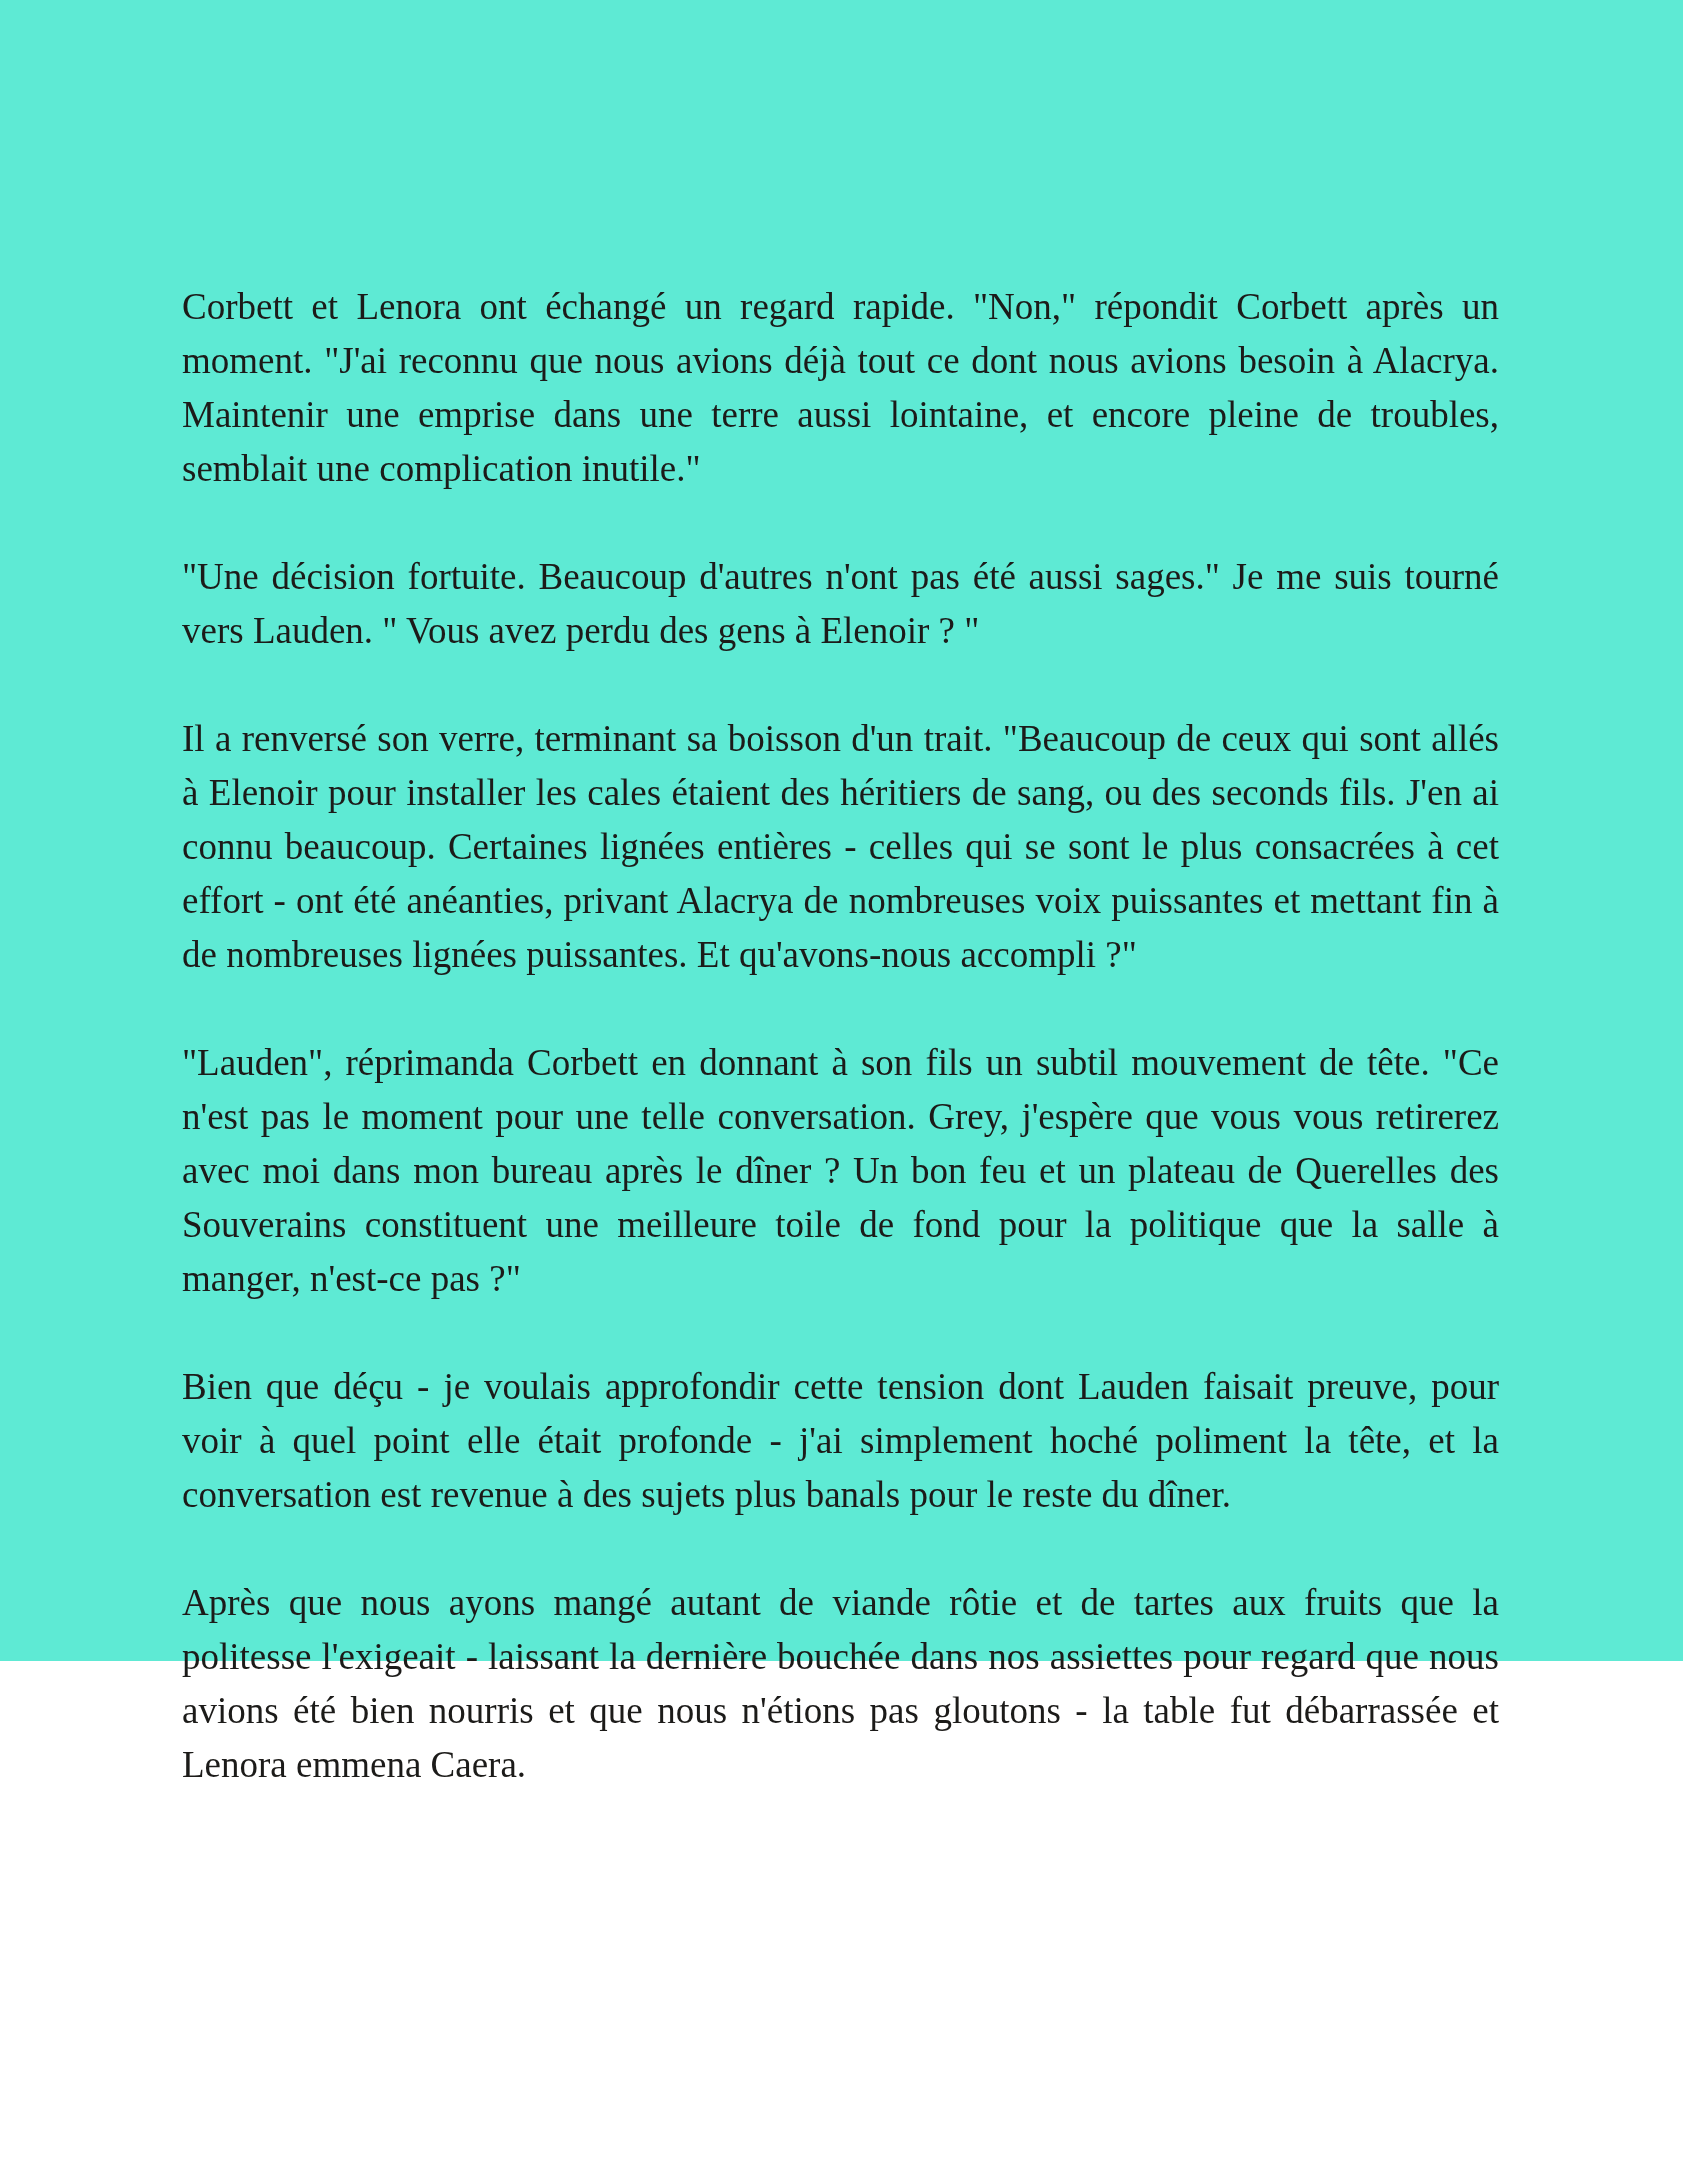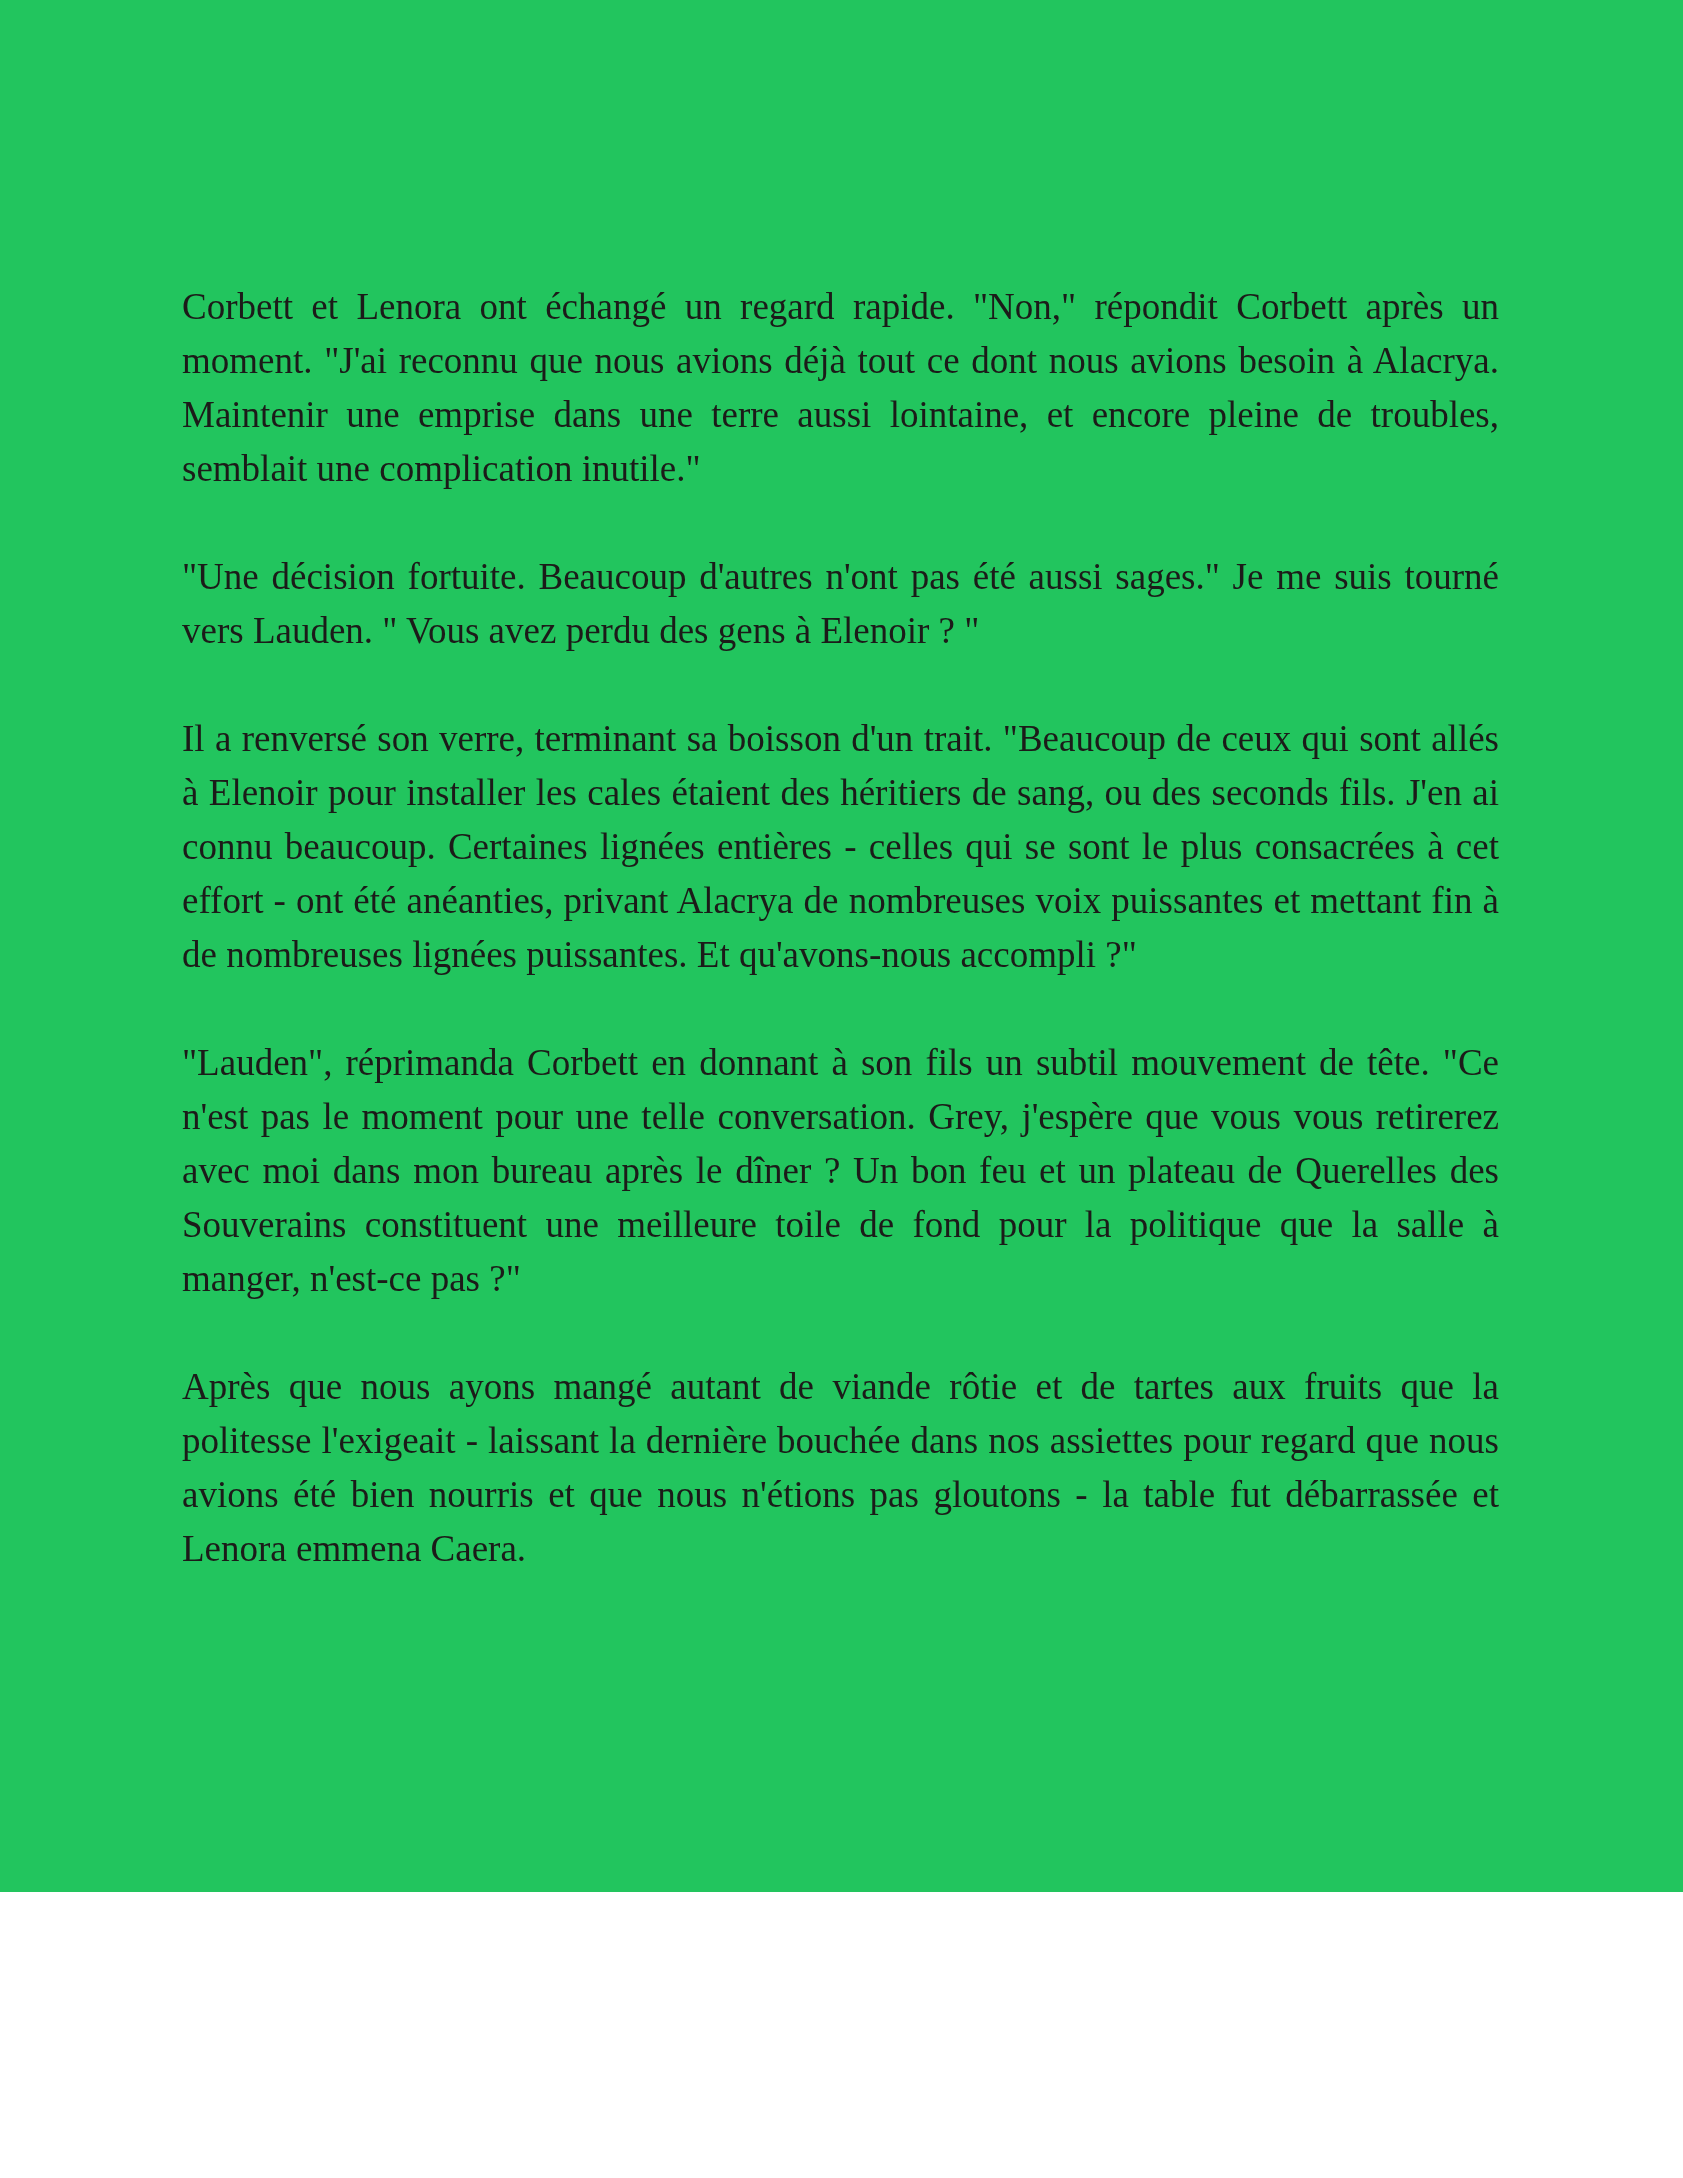--- a/index.html
+++ b/index.html
@@ -11,22 +11,22 @@
       width: 1683px;
       height: 2178px;
       position: relative;
       overflow: hidden;
     }
     .page {
       position: absolute;
       left: 0;
       top: 0;
       width: 1683px;
-      height: 1892px;
-      background: #22c55e;
+      height: 1661px;
+      background: #5eead4;
     }
     .text-block {
       position: absolute;
       left: 182px;
       top: 280px;
       width: 1317px;
       font-family: "Liberation Serif", "DejaVu Serif", serif;
       font-size: 37px;
       line-height: 54px;
       color: #1c1b19;
@@ -44,16 +44,17 @@
   </style>
 </head>
 <body>
 
 <div class="page">
   <div class="text-block">
     <p>Corbett et Lenora ont échangé un regard rapide. "Non," répondit Corbett après un moment. "J'ai reconnu que nous avions déjà tout ce dont nous avions besoin à Alacrya. Maintenir une emprise dans une terre aussi lointaine, et encore pleine de troubles, semblait une complication inutile."</p>
     <p>"Une décision fortuite. Beaucoup d'autres n'ont pas été aussi sages." Je me suis tourné vers Lauden. " Vous avez perdu des gens à Elenoir ? "</p>
     <p>Il a renversé son verre, terminant sa boisson d'un trait. "Beaucoup de ceux qui sont allés à Elenoir pour installer les cales étaient des héritiers de sang, ou des seconds fils. J'en ai connu beaucoup. Certaines lignées entières - celles qui se sont le plus consacrées à cet effort - ont été anéanties, privant Alacrya de nombreuses voix puissantes et mettant fin à de nombreuses lignées puissantes. Et qu'avons-nous accompli ?"</p>
     <p>"Lauden", réprimanda Corbett en donnant à son fils un subtil mouvement de tête. "Ce n'est pas le moment pour une telle conversation. Grey, j'espère que vous vous retirerez avec moi dans mon bureau après le dîner ? Un bon feu et un plateau de Querelles des Souverains constituent une meilleure toile de fond pour la politique que la salle à manger, n'est-ce pas ?"</p>
+    <p>Bien que déçu - je voulais approfondir cette tension dont Lauden faisait preuve, pour voir à quel point elle était profonde - j'ai simplement hoché poliment la tête, et la conversation est revenue à des sujets plus banals pour le reste du dîner.</p>
     <p>Après que nous ayons mangé autant de viande rôtie et de tartes aux fruits que la politesse l'exigeait - laissant la dernière bouchée dans nos assiettes pour regard que nous avions été bien nourris et que nous n'étions pas gloutons - la table fut débarrassée et Lenora emmena Caera.</p>
   </div>
 </div>
 
 
 </body></html>

